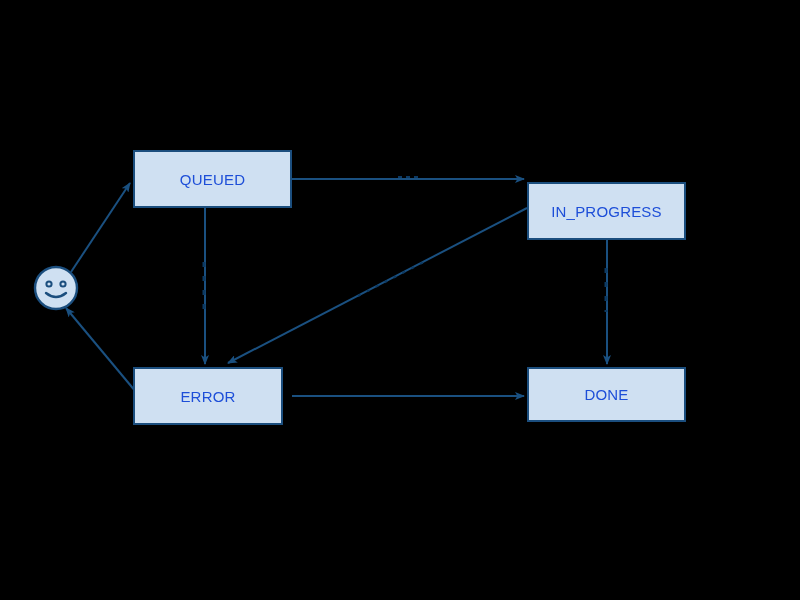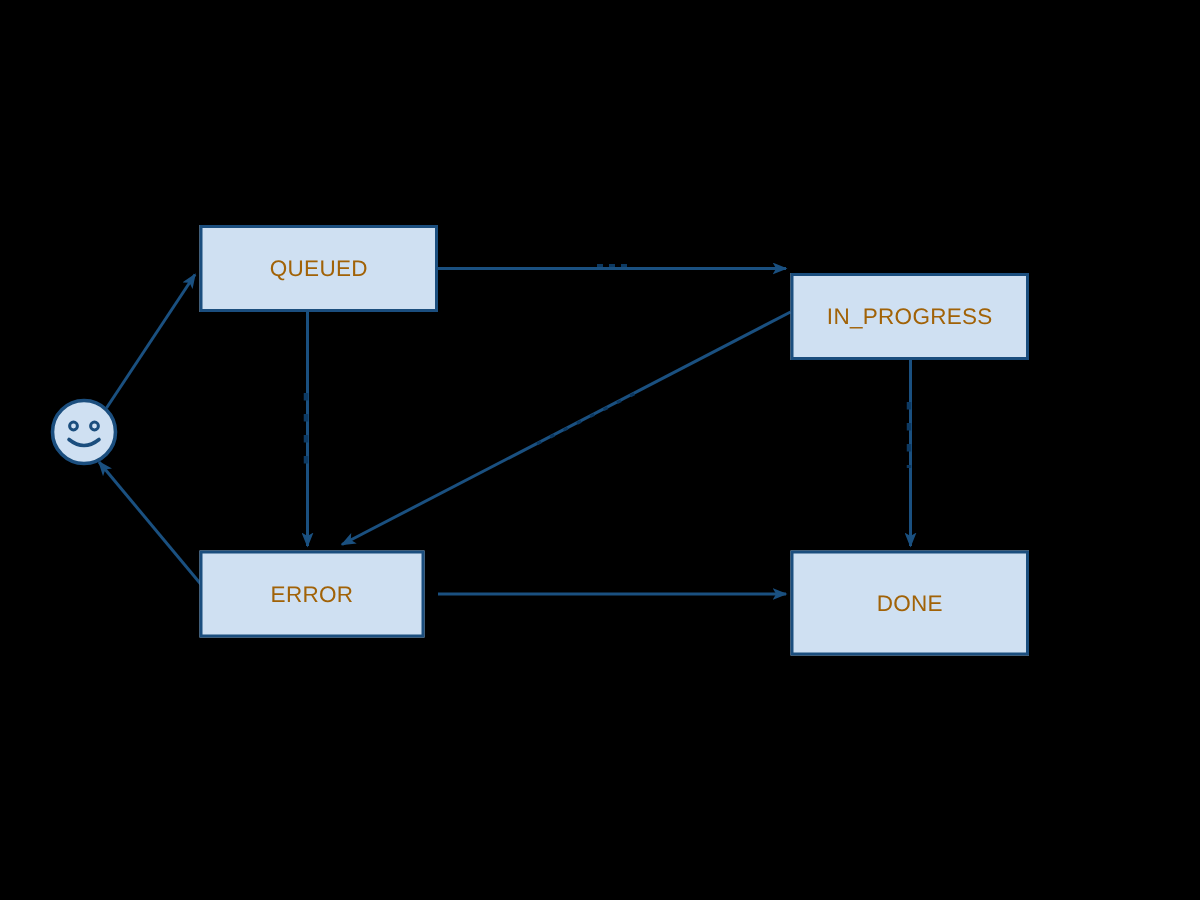--- a/index.html
+++ b/index.html
@@ -32,29 +32,29 @@
     box-sizing: border-box;
     background: #cfe0f2;
     border: 2px solid #1b4e7e;
     display: flex;
     align-items: center;
     justify-content: center;
   }
   .state-label {
     font-family: "Liberation Sans", sans-serif;
     font-size: 15px;
-    color: #a16207;
+    color: #1d4ed8;
     letter-spacing: 0.2px;
     white-space: nowrap;
     line-height: 1;
   }
   #node-queued    { left: 133px; top: 150px; width: 159px; height: 58px; }
   #node-inprogress{ left: 527px; top: 150px; width: 159px; height: 58px; margin-top: 32px; }
   #node-error     { left: 133px; top: 367px; width: 150px; height: 58px; }
-  #node-done      { left: 527px; top: 367px; width: 159px; height: 70px; justify-content: center; }
+  #node-done      { left: 527px; top: 367px; width: 159px; height: 55px; justify-content: center; }
   #node-start {
     position: absolute;
     left: 33px;
     top: 265px;
     width: 46px;
     height: 46px;
   }
 </style>
 </head>
 <body>

